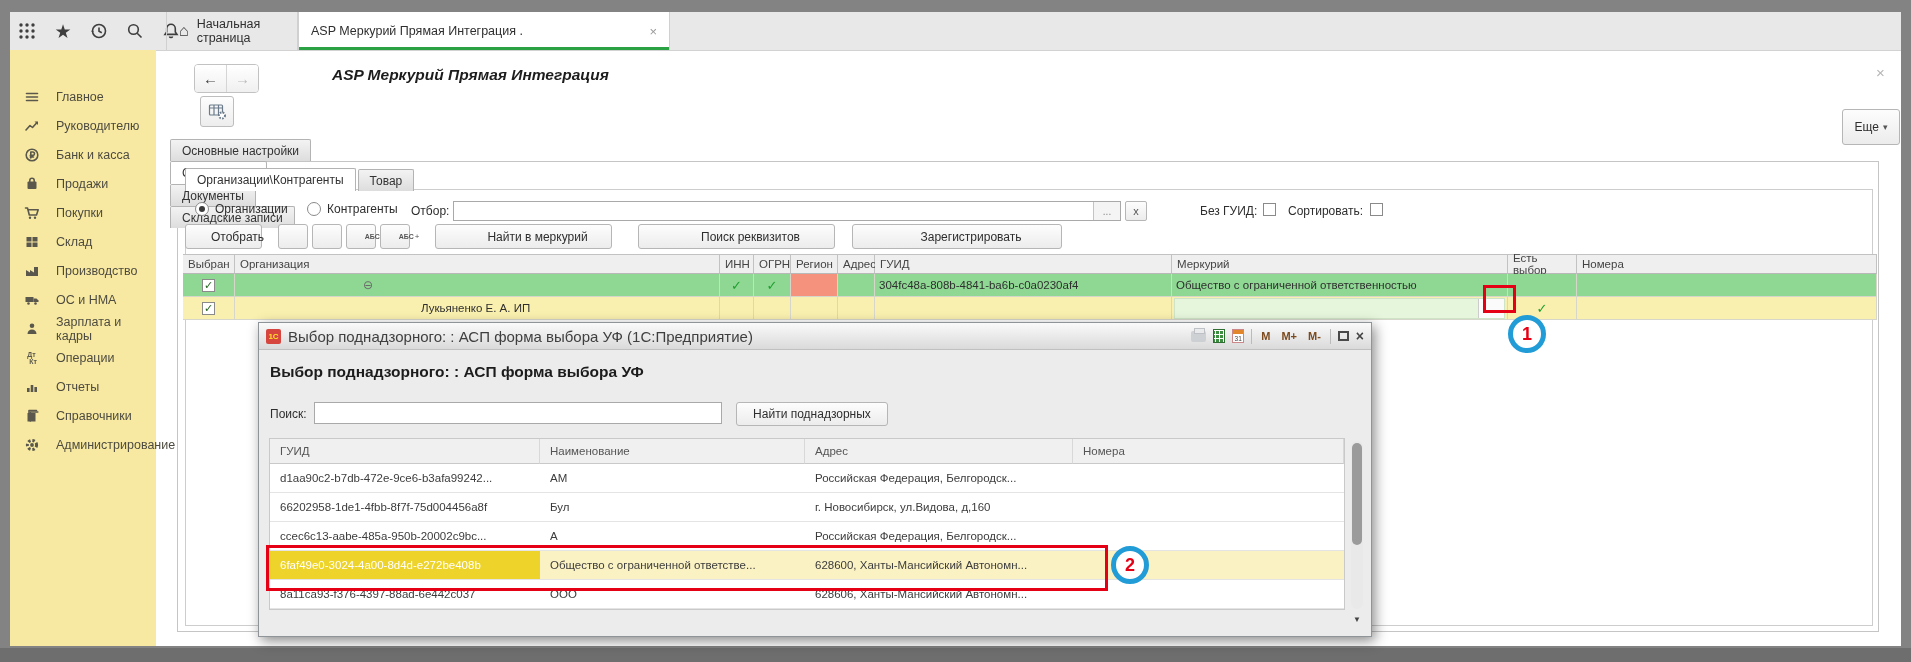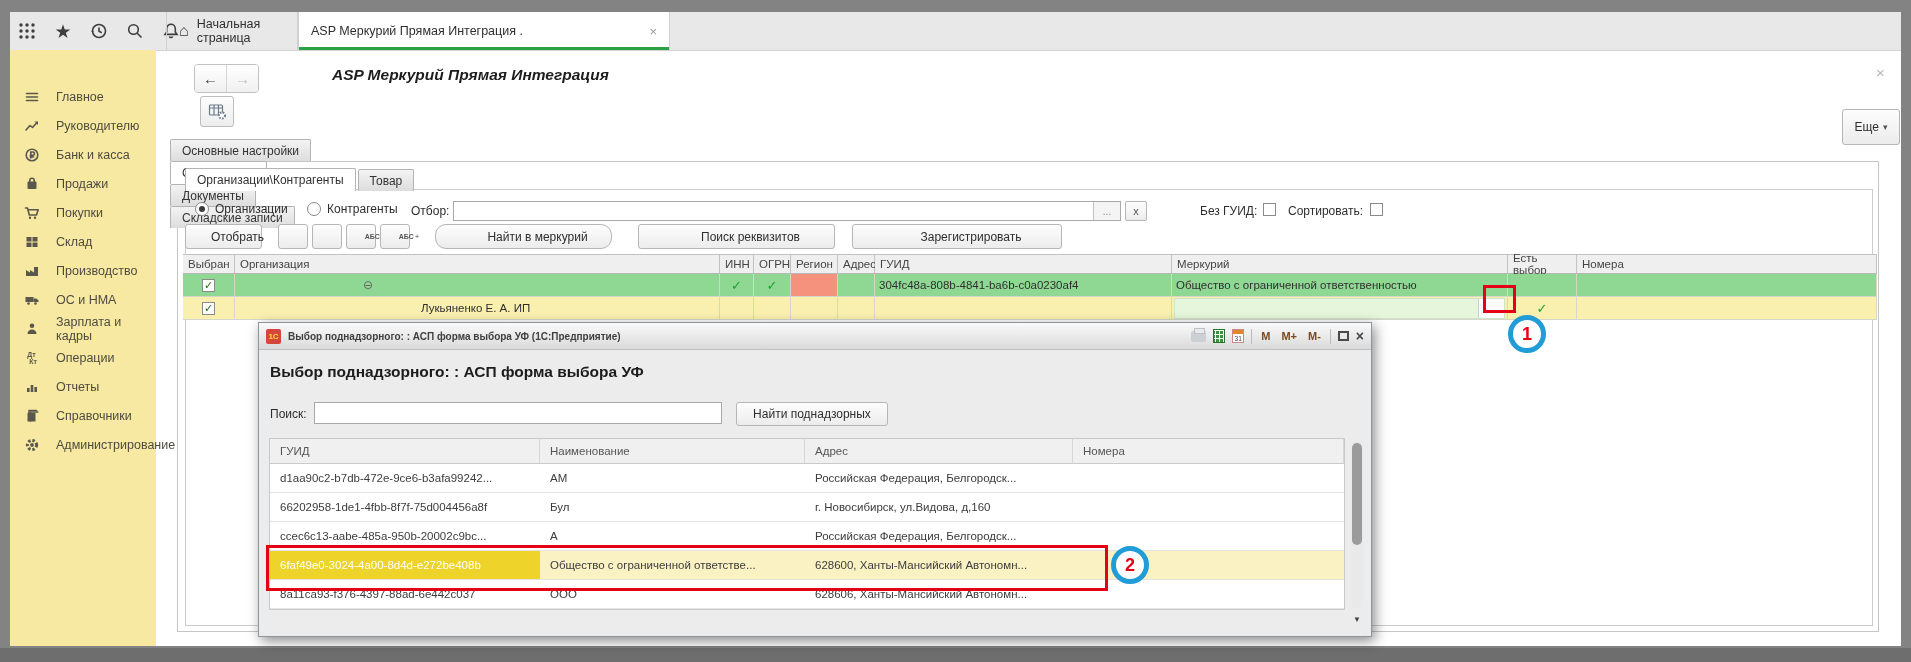--- a/index.html
+++ b/index.html
@@ -91,21 +91,21 @@
   .mercury-field{background:#e5f6dc;border:1px solid #cfe4c6;height:19px;flex:1;display:flex;align-items:center;position:relative;}
   .mf-btn{position:absolute;right:0;top:0;width:25px;height:100%;background:#fbfbfb;border-left:1px solid #cccccc;
           color:#9a9a9a;font-size:9px;display:flex;align-items:center;justify-content:center;cursor:pointer;}
 
   
   .modal{position:absolute;left:248px;top:310px;width:1114px;height:315px;background:#ececec;border:1px solid #8f9498;
          box-shadow:3px 4px 12px rgba(0,0,0,.45);z-index:10;box-sizing:border-box;}
   .m-titlebar{position:absolute;left:0;top:0;width:100%;height:27px;background:linear-gradient(#fafafa,#dadada);
               border-bottom:1px solid #c0c0c0;display:flex;align-items:center;padding:0 7px;gap:7px;box-sizing:border-box;}
   .m-logo{width:15px;height:15px;background:#d6463f;color:#ffe12b;font-size:8px;font-weight:bold;display:flex;align-items:center;justify-content:center;border-radius:2px;}
-  .m-title{flex:1;font-size:10px;color:#3f3f3f;white-space:nowrap;overflow:hidden;font-weight:bold;}
+  .m-title{flex:1;font-size:15px;color:#3f3f3f;white-space:nowrap;overflow:hidden;}
   .m-ico{display:flex;align-items:center;justify-content:center;cursor:pointer;}
   .ico-print{width:15px;height:11px;background:#c9cdd1;border-radius:2px;position:relative;opacity:.85;}
   .ico-print::before{content:"";position:absolute;left:3px;top:-3px;width:9px;height:4px;background:#e8eaec;border:1px solid #b5b9bd;}
   .ico-calc{width:12px;height:14px;background:#3e8e41;border:1px solid #2e6e31;box-sizing:border-box;
             background-image:linear-gradient(#fff 1px,transparent 1px),linear-gradient(90deg,#fff 1px,transparent 1px);
             background-size:4px 4px;background-position:1px 4px;}
   .ico-cal{width:12px;height:14px;background:#fff;border:1px solid #c88;box-sizing:border-box;font-size:6.5px;color:#444;
            display:flex;align-items:flex-end;justify-content:center;position:relative;}
   .ico-cal::before{content:"";position:absolute;left:0;top:0;width:100%;height:4px;background:#e2862c;}
   .m-mbtn{font-size:11px;font-weight:bold;color:#7b4a1e;cursor:pointer;padding:0 2px;}
@@ -383,21 +383,21 @@
           <span class="abc-txt">АБС</span>
           <span class="abc-sign">−</span>
         </span>
   </div>
   <div class="btn tb-btn" style="left:370px;width:27px;">
     <span class="abc-wrap">
           <span class="abc-txt">АБС</span>
           <span class="abc-sign">+</span>
         </span>
   </div>
-  <div class="btn tb-btn" style="left:425px;width:177px;border-radius:11px;">Найти в меркурий</div>
+  <div class="btn tb-btn" style="left:425px;width:177px;">Найти в меркурий</div>
   <div class="btn tb-btn" style="left:628px;width:197px;">Поиск реквизитов</div>
   <div class="btn tb-btn" style="left:842px;width:210px;">Зарегистрировать</div>
 
   <div class="main-table">
     <div class="mt-h">Выбран</div>
     <div class="mt-h">Организация</div>
     <div class="mt-h">ИНН</div>
     <div class="mt-h">ОГРН</div>
     <div class="mt-h">Регион</div>
     <div class="mt-h">Адрес</div>

